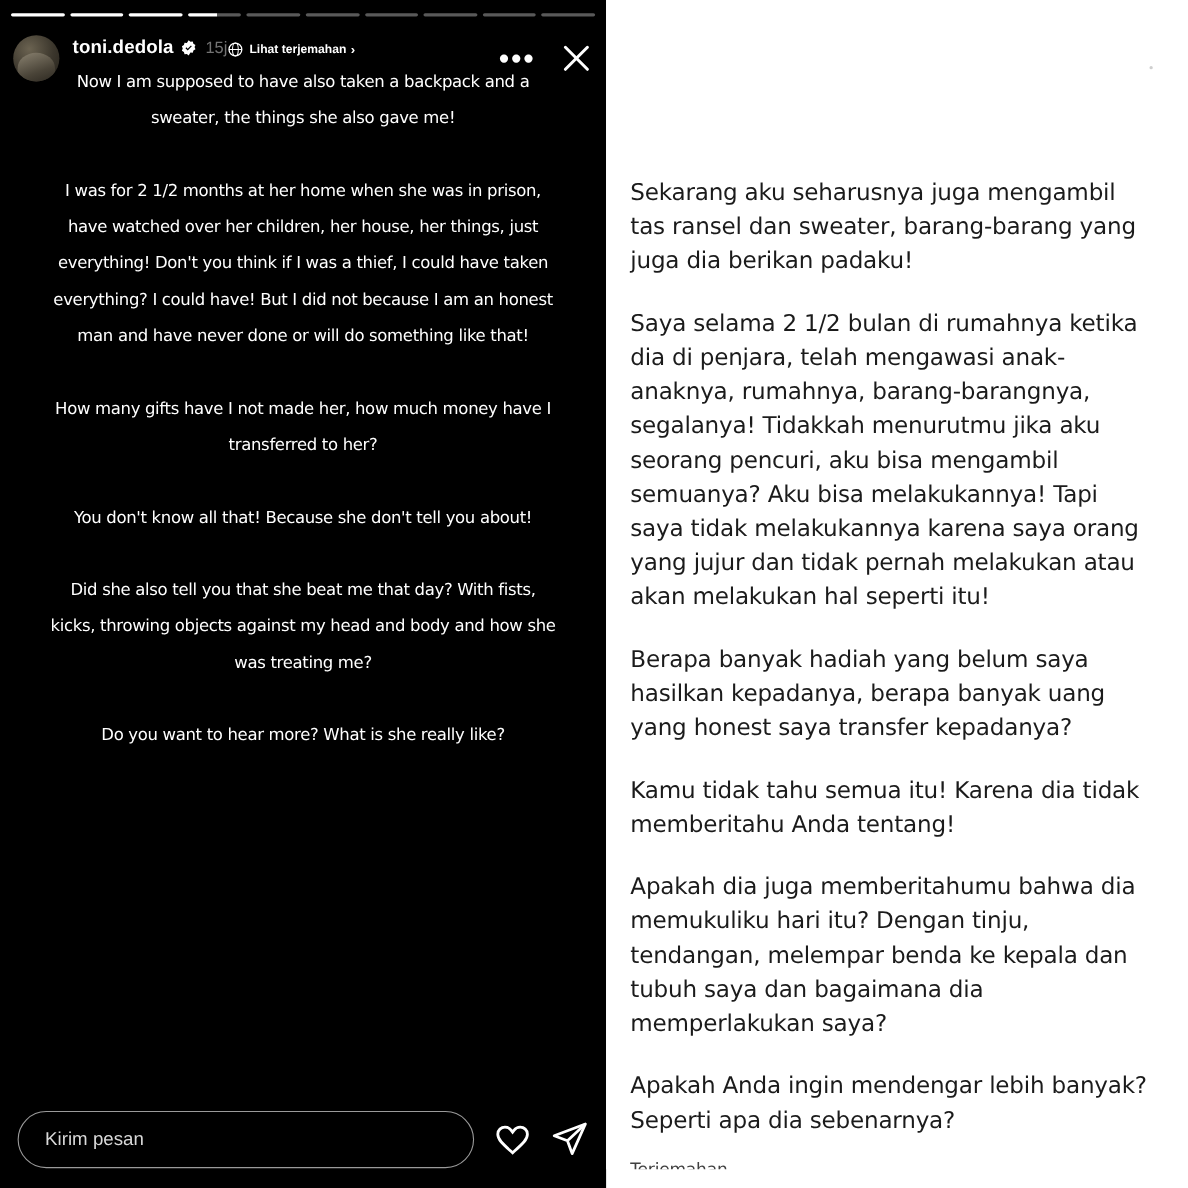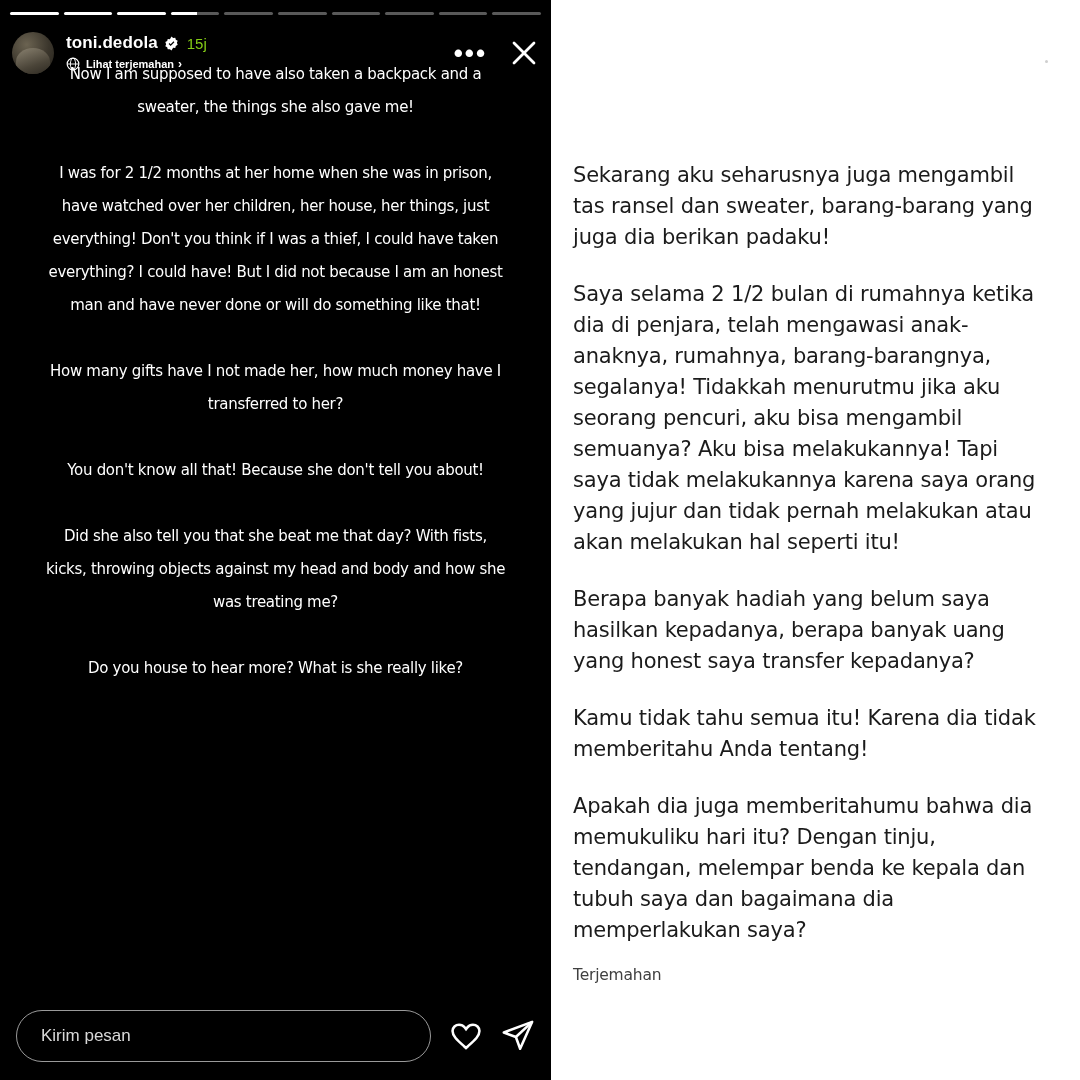--- a/index.html
+++ b/index.html
@@ -78,21 +78,21 @@
     position: absolute;
     left: 4px; top: 16px;
     width: 34px; height: 28px;
     background: linear-gradient(160deg, #8a8270 0%, #4a4438 60%, #2a261f 100%);
     border-radius: 50% 50% 40% 40%;
   }
 
   .header-text {
     margin-left: 12px;
     display: flex;
-    flex-direction: column;
+    flex-direction: row;
     justify-content: flex-end;
     padding-top: 2px;
     min-width: 0;
   }
   .name-row {
     display: flex;
     align-items: center;
     gap: 6px;
     height: 22px;
   }
@@ -103,21 +103,21 @@
     letter-spacing: 0.1px;
     white-space: nowrap;
   }
   .verified {
     width: 15px;
     height: 15px;
     flex: 0 0 15px;
     display: block;
   }
   .timestamp {
-    color: #84cc16;
+    color: #737373;
     font-size: 15px;
     margin-left: 2px;
   }
   .translate-row {
     display: flex;
     align-items: center;
     gap: 6px;
     margin-top: 3px;
   }
   .globe-icon {
@@ -299,21 +299,21 @@
         </svg>
       </div>
     </div>
 
     <div class="story-text">
       <p>Now I am supposed to have also taken a backpack and a sweater, the things she also gave me!</p>
       <p>I was for 2 1/2 months at her home when she was in prison, have watched over her children, her house, her things, just everything! Don't you think if I was a thief, I could have taken everything? I could have! But I did not because I am an honest man and have never done or will do something like that!</p>
       <p>How many gifts have I not made her, how much money have I transferred to her?</p>
       <p>You don't know all that! Because she don't tell you about!</p>
       <p>Did she also tell you that she beat me that day? With fists, kicks, throwing objects against my head and body and how she was treating me?</p>
-      <p>Do you house to hear more? What is she really like?</p>
+      <p>Do you want to hear more? What is she really like?</p>
     </div>
 
     <div class="story-footer">
       <input class="msg-input" type="text" placeholder="Kirim pesan" style="">
       <button class="icon-btn">
         <svg viewBox="0 0 24 24">
           <path d="M12 20.5l-1.4-1.3C5.5 14.6 2.5 11.9 2.5 8.5 2.5 5.9 4.6 4 7.1 4c1.5 0 3 .7 3.9 1.9l1 1.3 1-1.3C13.9 4.7 15.4 4 16.9 4c2.5 0 4.6 1.9 4.6 4.5 0 3.4-3 6.1-8.1 10.7z" fill="none" stroke="#ffffff" stroke-width="1.8"></path>
         </svg>
       </button>
       <button class="icon-btn">
@@ -326,17 +326,18 @@
   </div>
 
   <div class="translation-pane">
     <div class="corner-dot"></div>
     <div class="translation-body">
       <p>Sekarang aku seharusnya juga mengambil tas ransel dan sweater, barang-barang yang juga dia berikan padaku!</p>
       <p>Saya selama 2 1/2 bulan di rumahnya ketika dia di penjara, telah mengawasi anak-anaknya, rumahnya, barang-barangnya, segalanya! Tidakkah menurutmu jika aku seorang pencuri, aku bisa mengambil semuanya? Aku bisa melakukannya! Tapi saya tidak melakukannya karena saya orang yang jujur dan tidak pernah melakukan atau akan melakukan hal seperti itu!</p>
       <p>Berapa banyak hadiah yang belum saya hasilkan kepadanya, berapa banyak uang yang honest saya transfer kepadanya?</p>
       <p>Kamu tidak tahu semua itu! Karena dia tidak memberitahu Anda tentang!</p>
       <p>Apakah dia juga memberitahumu bahwa dia memukuliku hari itu? Dengan tinju, tendangan, melempar benda ke kepala dan tubuh saya dan bagaimana dia memperlakukan saya?</p>
+      <p>Apakah Anda ingin mendengar lebih banyak? Seperti apa dia sebenarnya?</p>
       <div class="translation-label">Terjemahan</div>
     </div>
   </div>
 
 </div>
 
 </body></html>

